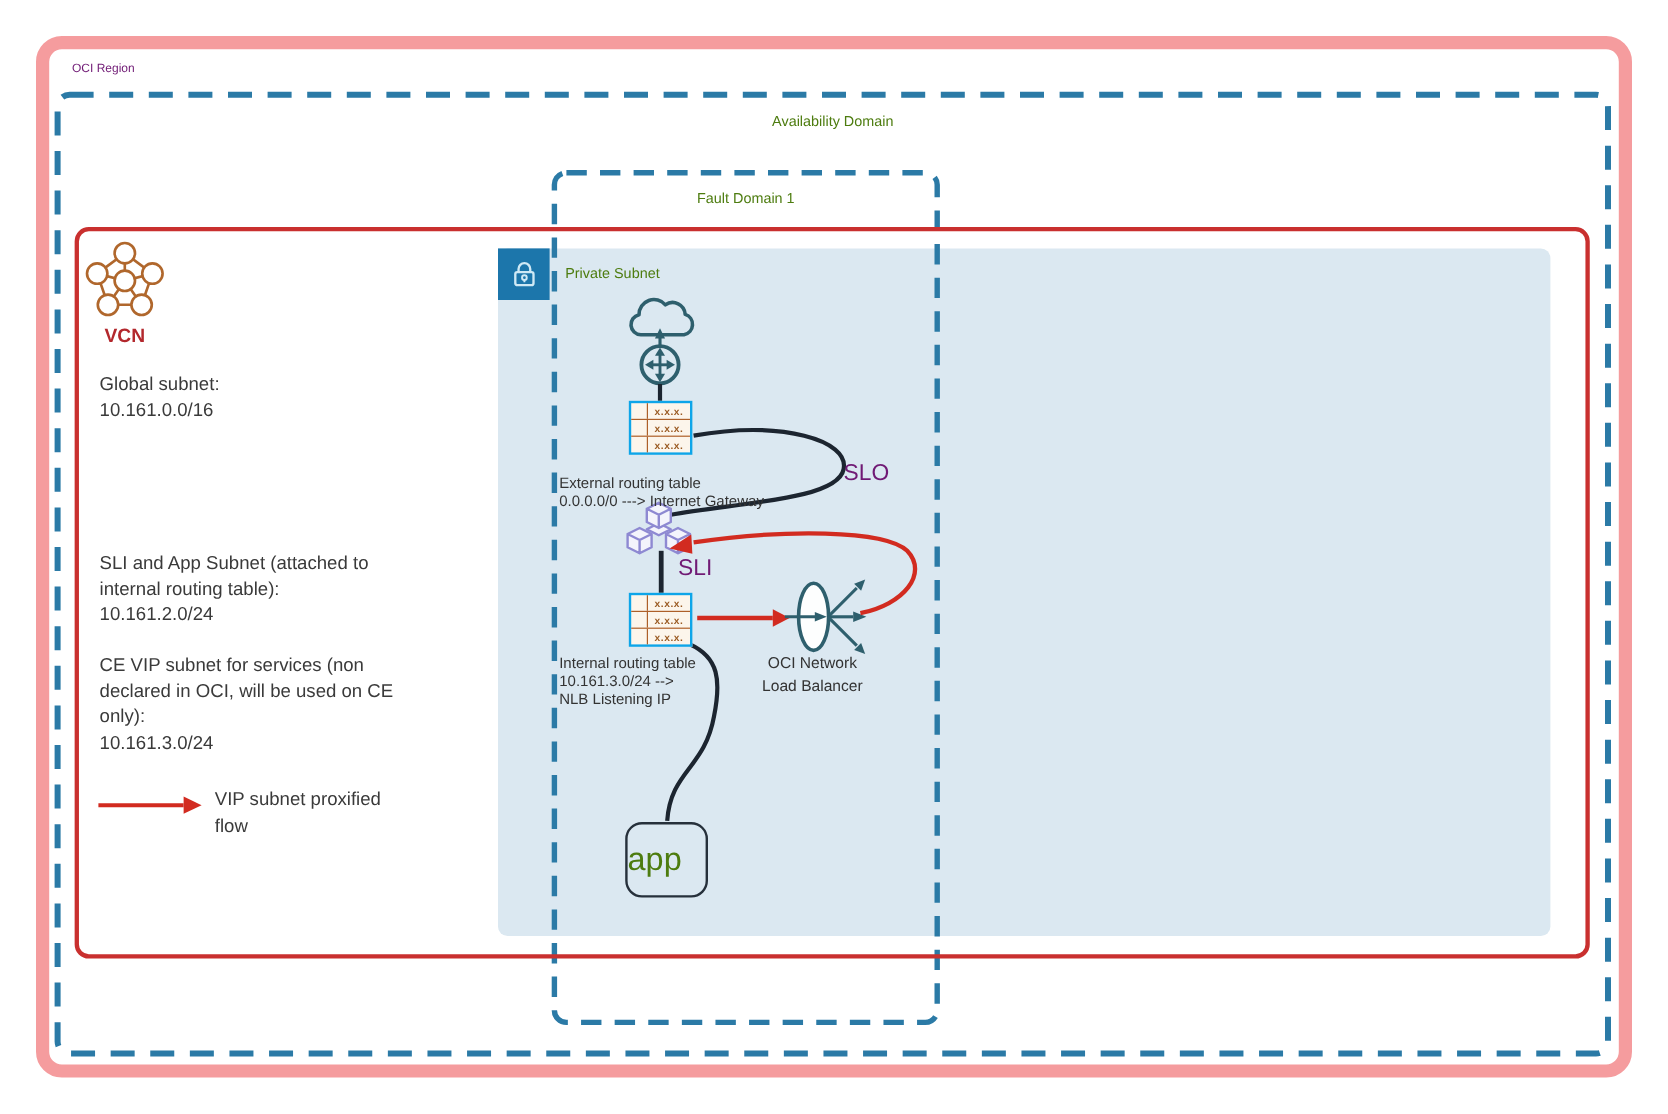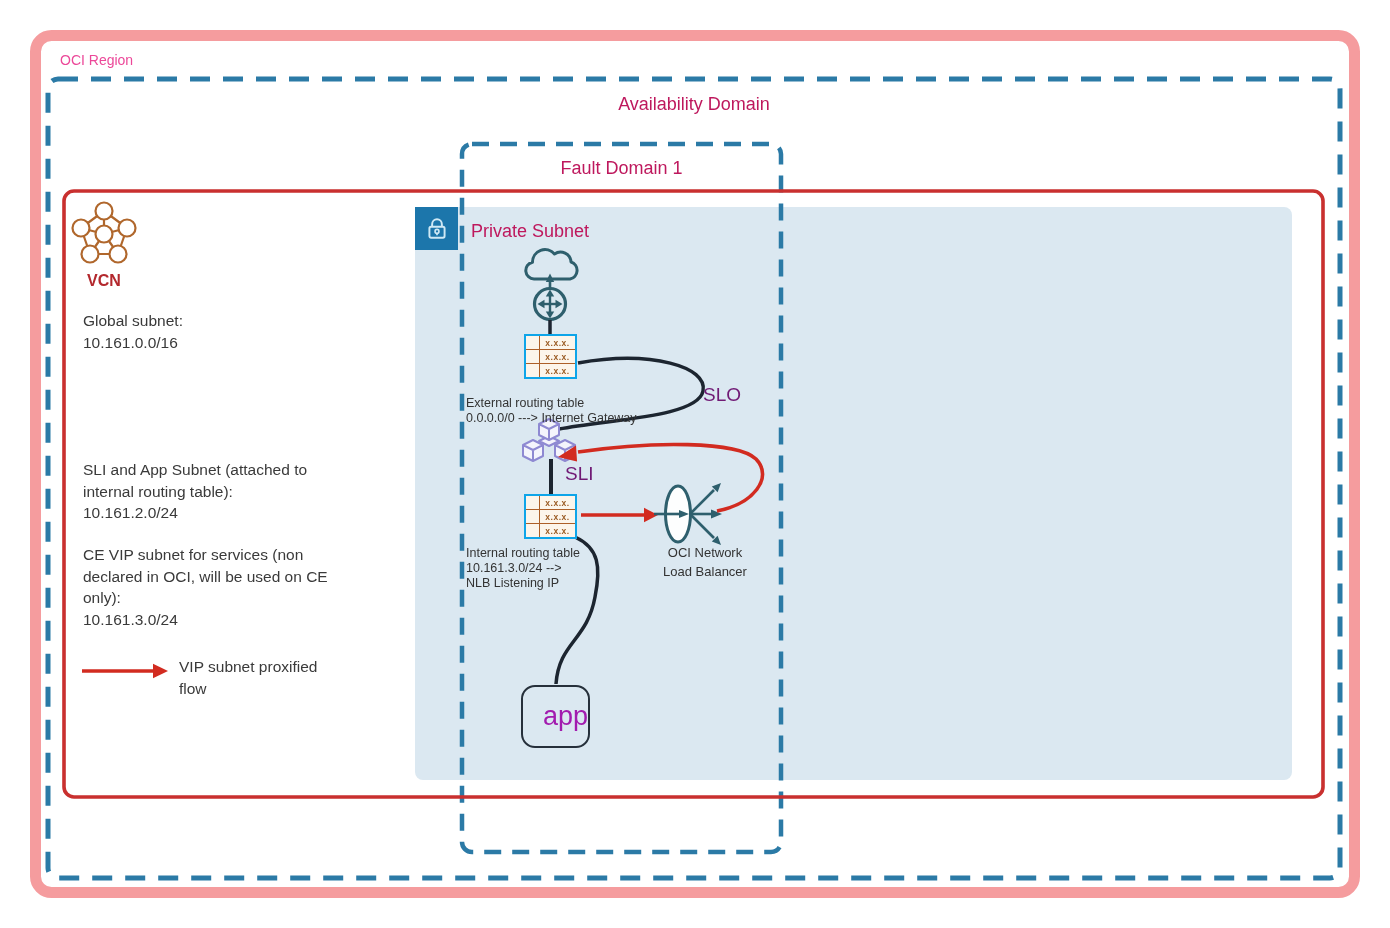--- a/index.html
+++ b/index.html
@@ -2,22 +2,22 @@
 <html><head>
 <meta charset="utf-8">
 <style>
   html,body{margin:0;padding:0;background:#ffffff;}
   .stage{
     position:relative;width:1390px;height:928px;overflow:hidden;
     font-family:"Liberation Sans", sans-serif;background:#ffffff;
   }
   .stage svg.layer{position:absolute;left:0;top:0;}
   .lbl{position:absolute;white-space:pre-line;}
-  .lbl-region{font-size:14px;color:#ec4899;}
-  .lbl-domain{font-size:18px;color:#be185d;}
+  .lbl-region{font-size:10px;color:#701a75;}
+  .lbl-domain{font-size:12px;color:#4d7c0f;}
   .lbl-center{text-align:center;}
   .lbl-vcn{font-size:16px;font-weight:bold;color:#b3282d;text-align:center;}
   .lbl-note{font-size:15.5px;line-height:21.5px;color:#3a3a3a;}
   .lbl-caption{font-size:12.5px;line-height:15px;color:#333333;}
   .lbl-big{font-size:19px;color:#701a75;}
   .lock-box{
     position:absolute;left:415px;top:207px;width:43px;height:43px;
     background:#1c76ab;display:flex;align-items:center;justify-content:center;
   }
   .rt{
@@ -28,21 +28,21 @@
   .rt-row:first-child{border-top:none;}
   .rt-key{width:13px;border-right:1.5px solid #ad5f28;}
   .rt-val{
     flex:1;display:flex;align-items:center;justify-content:center;
     font-size:8.5px;font-weight:bold;color:#9a5a22;letter-spacing:0.5px;
   }
   .app-box{
     position:absolute;left:521px;top:685px;width:69px;height:63px;box-sizing:border-box;
     border:2.5px solid #26303b;border-radius:14px;background:transparent;
     display:flex;align-items:center;justify-content:flex-start;
-    font-size:27px;color:#a21caf;padding-left:20px;
+    font-size:27px;color:#4d7c0f;
   }
 </style>
 </head>
 <body>
 
 <div class="stage">
 
   <svg class="layer" width="1390" height="928" viewBox="0 0 1390 928">
 
     <rect x="35.5" y="35.5" width="1319" height="857" rx="16" fill="none" stroke="#f59c9e" stroke-width="11"></rect>
@@ -181,16 +181,16 @@
   <div class="lbl lbl-note" style="left:179px;top:656px;">VIP subnet proxified
 flow</div>
 
   <div class="lbl lbl-caption" style="left:466px;top:375px;margin-top:21px;">External routing table
 0.0.0.0/0 ---&gt; Internet Gateway</div>
   <div class="lbl lbl-big" style="left:703px;top:384px;">SLO</div>
   <div class="lbl lbl-big" style="left:565px;top:463px;">SLI</div>
   <div class="lbl lbl-caption" style="left:466px;top:546px;">Internal routing table
 10.161.3.0/24 --&gt;
 NLB Listening IP</div>
-  <div class="lbl lbl-caption lbl-center" style="left:644px;top:543px;width:122px;font-size:13px;line-height:19px;">OCI Network
+  <div class="lbl lbl-caption lbl-center" style="left:616px;top:543px;width:122px;font-size:13px;line-height:19px;">OCI Network
 Load Balancer</div>
 
 </div>
 
 </body></html>

